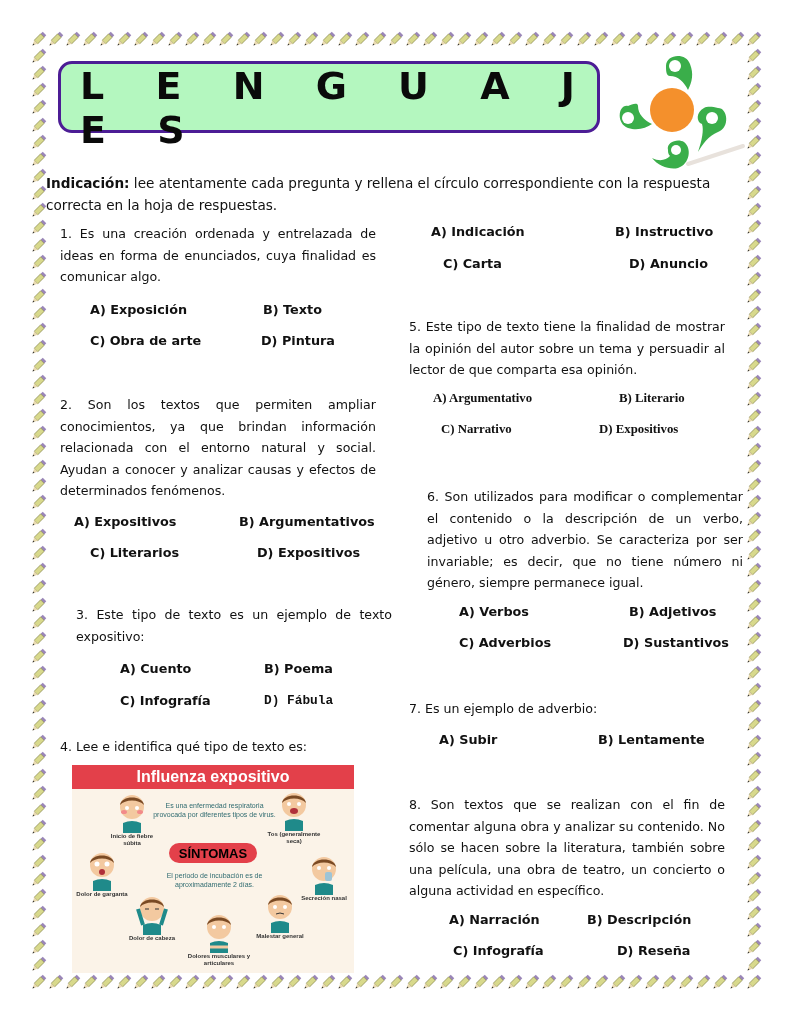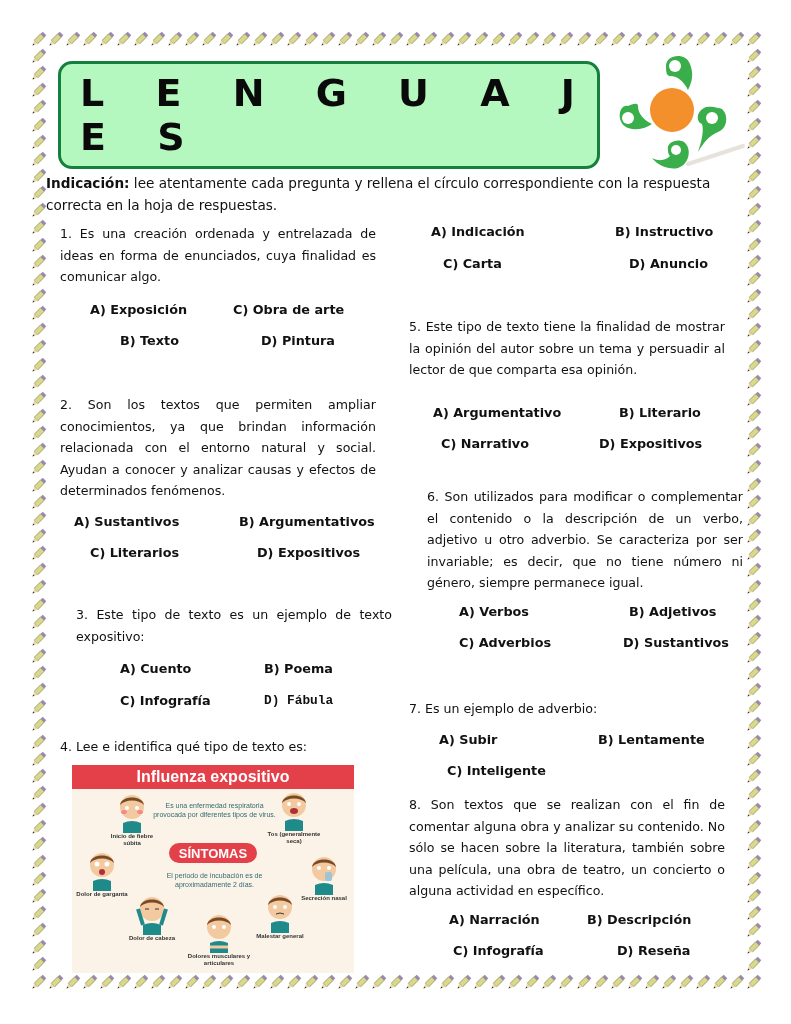--- a/index.html
+++ b/index.html
@@ -7,21 +7,21 @@
   .border-row{position:absolute;display:flex;}
   .border-col{position:absolute;display:flex;flex-direction:column;}
   .pencil{width:17px;height:17px;display:block;flex:0 0 auto;}
   .border-row .pencil{margin-right:0px;}
   .border-col .pencil{margin-bottom:0px;}
   #top-border{left:30px;top:31px;width:732px;gap:0;justify-content:space-between;}
   #bottom-border{left:30px;top:974px;width:732px;justify-content:space-between;}
   #left-border{left:30px;top:48px;height:926px;justify-content:space-between;}
   #right-border{left:745px;top:48px;height:926px;justify-content:space-between;}
 
-  .title-box{position:absolute;left:58px;top:61px;width:542px;height:108px;background:#b4f7bf;border:3px solid #15803d;border-radius:14px;box-sizing:border-box;display:flex;align-items:center;justify-content:center;}
+  .title-box{position:absolute;left:58px;top:61px;width:542px;height:72px;background:#b4f7bf;border:3px solid #4c1d95;border-radius:14px;box-sizing:border-box;display:flex;justify-content:center;}
   .title-text{font-family:"DejaVu Sans",sans-serif;font-weight:bold;font-size:38px;letter-spacing:19px;color:#0a0a0a;padding-left:19px;}
   .logo{position:absolute;left:608px;top:46px;width:140px;height:132px;}
 
   .indication{position:absolute;left:46px;top:172px;width:694px;font-size:13.6px;line-height:22px;}
   .indication b{font-weight:bold;}
 
   .col{position:absolute;font-size:12.6px;line-height:21.5px;}
   .q{text-align:justify;margin:0;}
   .opts{display:grid;grid-template-columns:1fr 1fr;font-weight:bold;font-size:12.8px;}
   .opt{height:31.5px;display:flex;align-items:center;}
@@ -32,21 +32,21 @@
   #q4text{left:60px;top:736px;width:316px;}
   #q4opts{left:409px;top:216px;width:330px;}
   #q5{left:409px;top:316px;width:316px;}
   #q6{left:409px;top:486px;width:316px;margin-left:18px;}
   #q7{left:409px;top:698px;width:316px;}
   #q8{left:409px;top:794px;width:316px;}
 
   .infographic{position:absolute;left:72px;top:765px;width:282px;height:208px;background:#fbf3e8;overflow:hidden;}
   .info-header{position:absolute;left:0;top:0;width:282px;height:24px;background:#e3404a;color:#fff;font-weight:bold;font-size:16px;display:flex;align-items:center;justify-content:center;font-family:"Liberation Sans",sans-serif;}
   .info-desc{position:absolute;left:80px;top:36px;width:125px;text-align:center;font-size:7px;line-height:9px;color:#2f6b70;font-family:"Liberation Sans",sans-serif;}
-  .info-pill{position:absolute;left:97px;top:78px;width:88px;height:20px;border-radius:10px;background:#e3404a;color:#ffffff;font-size:13px;font-weight:bold;display:flex;align-items:center;justify-content:center;font-family:"Liberation Sans",sans-serif;}
+  .info-pill{position:absolute;left:97px;top:78px;width:88px;height:20px;border-radius:10px;background:#e3404a;color:#000000;font-size:13px;font-weight:bold;display:flex;align-items:center;justify-content:center;font-family:"Liberation Sans",sans-serif;}
   .info-incub{position:absolute;left:80px;top:106px;width:125px;text-align:center;font-size:7px;line-height:9px;color:#2f6b70;font-family:"Liberation Sans",sans-serif;}
   .kid{position:absolute;width:60px;text-align:center;}
   .kid svg{display:block;margin:0 auto;}
   .kid-label{font-size:6px;line-height:7px;color:#333;font-weight:bold;font-family:"Liberation Sans",sans-serif;}
 </style>
 </head>
 <body>
 
 <div id="top-border" class="border-row">
     <span class="pencil"><svg viewBox="0 0 17 17">
@@ -1629,30 +1629,30 @@
 </svg>
 
 <div class="indication">
   <b>Indicación:</b><span> lee atentamente cada pregunta y rellena el círculo correspondiente con la respuesta correcta en la hoja de respuestas.</span>
 </div>
 
 <div id="q1" class="col">
   <p class="q">1. Es una creación ordenada y entrelazada de ideas en forma de enunciados, cuya finalidad es comunicar algo.</p>
   <div class="opts" style="padding-left:30px;margin-top:6px;">
     <div class="opt">A) Exposición</div>
+    <div class="opt" style="padding-left:30px;">B) Texto</div>
     <div class="opt">C) Obra de arte</div>
-    <div class="opt" style="padding-left:30px;">B) Texto</div>
     <div class="opt" style="padding-left:28px;">D) Pintura</div>
   </div>
 </div>
 
 <div id="q2" class="col">
   <p class="q">2. Son los textos que permiten ampliar conocimientos, ya que brindan información relacionada con el entorno natural y social. Ayudan a conocer y analizar causas y efectos de determinados fenómenos.</p>
   <div class="opts" style="padding-left:14px;margin-top:4px;">
-    <div class="opt">A) Sustantivos</div>
+    <div class="opt">A) Expositivos</div>
     <div class="opt" style="padding-left:14px;">B) Argumentativos</div>
     <div class="opt" style="padding-left:16px;">C) Literarios</div>
     <div class="opt" style="padding-left:32px;">D) Expositivos</div>
   </div>
 </div>
 
 <div id="q3" class="col">
   <p class="q">3. Este tipo de texto es un ejemplo de texto expositivo:</p>
   <div class="opts" style="padding-left:44px;margin-top:6px;">
     <div class="opt">A) Cuento</div>
@@ -1755,21 +1755,21 @@
   <div class="opts" style="padding-left:22px;">
     <div class="opt">A) Indicación</div>
     <div class="opt" style="padding-left:30px;">B) Instructivo</div>
     <div class="opt" style="padding-left:12px;">C) Carta</div>
     <div class="opt" style="padding-left:44px;">D) Anuncio</div>
   </div>
 </div>
 
 <div id="q5" class="col">
   <p class="q">5. Este tipo de texto tiene la finalidad de mostrar la opinión del autor sobre un tema y persuadir al lector de que comparta esa opinión.</p>
-  <div class="opts" style="padding-left:24px;margin-top:16px;">
+  <div class="opts" style="padding-left:24px;margin-top:2px;font-family:Liberation Serif, serif;">
     <div class="opt">A) Argumentativo</div>
     <div class="opt" style="padding-left:40px;">B) Literario</div>
     <div class="opt" style="padding-left:8px;">C) Narrativo</div>
     <div class="opt" style="padding-left:20px;">D) Expositivos</div>
   </div>
 </div>
 
 <div id="q6" class="col">
   <p class="q">6. Son utilizados para modificar o complementar el contenido o la descripción de un verbo, adjetivo u otro adverbio. Se caracteriza por ser invariable; es decir, que no tiene número ni género, siempre permanece igual.</p>
   <div class="opts" style="padding-left:32px;margin-top:2px;">
@@ -1778,21 +1778,20 @@
     <div class="opt">C) Adverbios</div>
     <div class="opt" style="padding-left:22px;">D) Sustantivos</div>
   </div>
 </div>
 
 <div id="q7" class="col">
   <p class="q">7. Es un ejemplo de adverbio:</p>
   <div class="opts" style="padding-left:30px;margin-top:4px;">
     <div class="opt">A) Subir</div>
     <div class="opt" style="padding-left:16px;">B) Lentamente</div>
-    <div class="opt" style="padding-left:8px;">C) Inteligente</div>
   </div>
 </div>
 
 <div id="q8" class="col">
   <p class="q">8. Son textos que se realizan con el fin de comentar alguna obra y analizar su contenido. No sólo se hacen sobre la literatura, también sobre una película, una obra de teatro, un concierto o alguna actividad en específico.</p>
   <div class="opts" style="padding-left:40px;margin-top:2px;grid-template-columns:138px 1fr;">
     <div class="opt">A) Narración</div>
     <div class="opt">B) Descripción</div>
     <div class="opt" style="padding-left:4px;">C) Infografía</div>
     <div class="opt" style="padding-left:30px;">D) Reseña</div>

